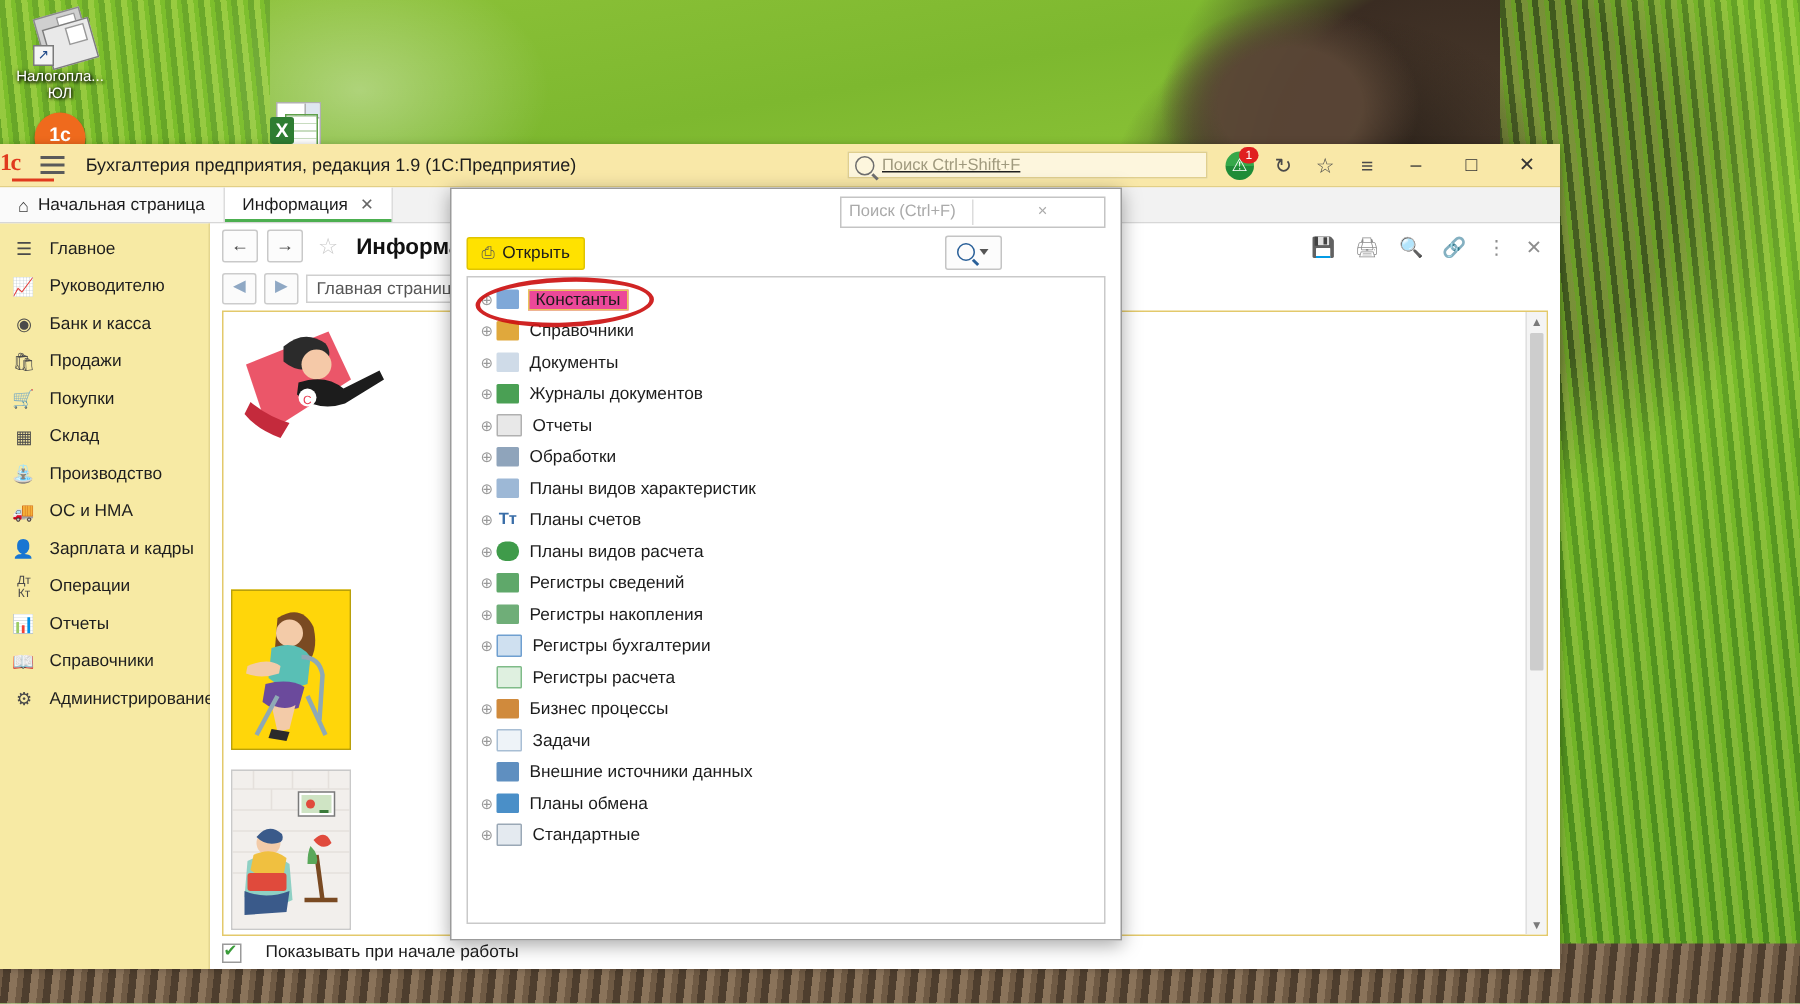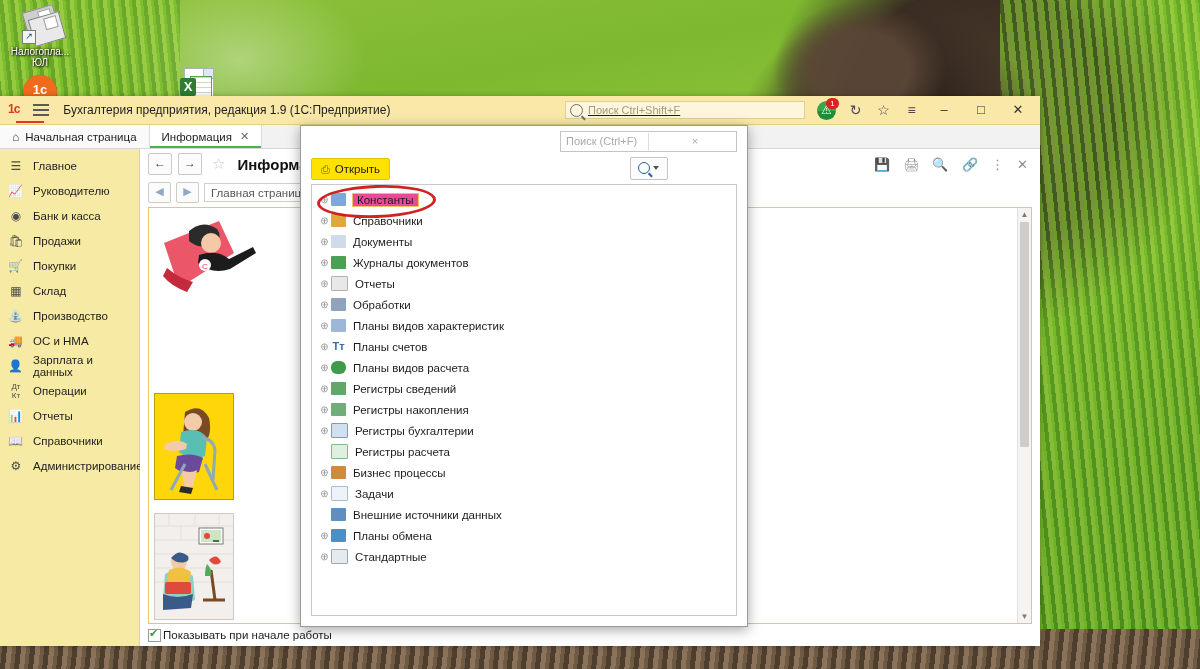--- a/index.html
+++ b/index.html
@@ -60,22 +60,22 @@
     background:repeating-linear-gradient(#c8dcc0 0 1px,#fff 1px 5px),repeating-linear-gradient(90deg,#c8dcc0 0 1px,#fff 1px 6px);
     border:1px solid #5fa04a;}
   .xls-x{position:absolute;left:2px;top:10px;width:16px;height:18px;background:#2e7d32;color:#fff;
     font-size:13px;font-weight:bold;line-height:18px;text-align:center;text-shadow:none;border-radius:2px;}
 
   
   #app{position:absolute;left:0;top:96px;width:1040px;height:548px;background:#fff;
     box-shadow:0 1px 6px rgba(0,0,0,.35);}
   #titlebar{height:28px;background:#f9e8a8;display:flex;align-items:center;
     border-bottom:1px solid #e2cf86;}
-  .onec-logo{margin-left:8px;color:#e03a1e;font-weight:bold;font-size:12px;letter-spacing:-1px;
-    position:relative;top:-1px;}
+  .onec-logo{color:#e03a1e;font-weight:bold;font-size:16px;letter-spacing:-1px;
+    position:relative;top:-1px;font-family:Liberation Serif, serif;}
   .onec-under{position:absolute;left:8px;top:19px;width:28px;height:2px;background:#e03a1e;}
   .hamb{margin-left:14px;width:16px;height:12px;display:flex;flex-direction:column;justify-content:space-between;cursor:pointer;}
   .hamb i{display:block;height:2px;background:#5a5a5a;}
   #app-title{margin-left:14px;font-size:12px;color:#1c1c1c;white-space:nowrap;}
   #top-search{margin-left:auto;width:240px;height:18px;background:#fdf6dd;border:1px solid #e0cf8e;
     display:flex;align-items:center;padding:0 4px;box-sizing:border-box;text-decoration:underline;}
   .mag{width:11px;height:11px;border:1.6px solid #6e6e6e;border-radius:50%;position:relative;flex:none;}
   .mag:after{content:"";position:absolute;right:-4px;bottom:-3px;width:5px;height:1.6px;background:#6e6e6e;transform:rotate(45deg);}
   #top-search span{margin-left:5px;color:#a09a7e;font-size:11px;}
   #title-icons{display:flex;align-items:center;gap:11px;margin:0 9px 0 12px;}
@@ -126,21 +126,21 @@
     display:flex;overflow:hidden;}
   #cpanel-inner{flex:1;position:relative;}
   .illus{position:absolute;}
   #ill-hero{left:10px;top:5px;width:105px;height:105px;}
   #ill-woman{left:5px;top:185px;width:78px;height:105px;background:#ffd60a;border:1px solid #b9a00b;}
   #ill-laptop{left:5px;top:305px;width:78px;height:105px;background:#f5f3f1;border:1px solid #c9c9c9;}
   #vscroll{width:13px;background:#f4f4f4;border-left:1px solid #e0e0e0;position:relative;}
   .sc-arrow{height:13px;text-align:center;font-size:8px;line-height:13px;color:#7a7a7a;cursor:pointer;}
   #sc-thumb{position:absolute;left:2px;top:14px;width:9px;height:225px;background:#cdcdcd;border-radius:1px;}
 
-  #cfooter{height:22px;display:flex;align-items:center;padding:0 8px;gap:2px;font-size:11.5px;color:#1c1c1c;}
+  #cfooter{height:22px;display:flex;align-items:center;padding:0 8px;gap:16px;font-size:11.5px;color:#1c1c1c;}
   .cbox{width:11px;height:11px;border:1px solid #9a9a9a;background:#fff;position:relative;cursor:pointer;}
   .cbox:after{content:"\2714";position:absolute;left:0px;top:-3px;color:#3a9c3a;font-size:11px;}
 
   
   #dialog{position:absolute;left:300px;top:125px;width:446px;height:500px;background:#fff;
     border:1px solid #9b9b9b;box-shadow:0 3px 12px rgba(0,0,0,.35);display:flex;flex-direction:column;}
   #dlg-title{height:28px;display:flex;align-items:center;padding:0 6px 0 12px;}
   #dlg-title h1{margin:0;font-size:13.5px;font-weight:bold;color:#111;}
   #dlg-ctrls{margin-left:auto;display:flex;align-items:center;gap:10px;padding-right:4px;}
   .dc{color:#6d6d6d;font-size:12px;cursor:pointer;width:14px;text-align:center;}
@@ -277,21 +277,21 @@
       <div class="side-item">
         <span class="side-ico">⛲</span>
         <span>Производство</span>
       </div>
       <div class="side-item">
         <span class="side-ico">🚚</span>
         <span>ОС и НМА</span>
       </div>
       <div class="side-item">
         <span class="side-ico">👤</span>
-        <span>Зарплата и данных</span>
+        <span>Зарплата и кадры</span>
       </div>
       <div class="side-item">
         <span class="side-ico" style="font-size:8px;line-height:9px;">Дт<br>Кт</span>
         <span>Операции</span>
       </div>
       <div class="side-item">
         <span class="side-ico">📊</span>
         <span>Отчеты</span>
       </div>
       <div class="side-item">

